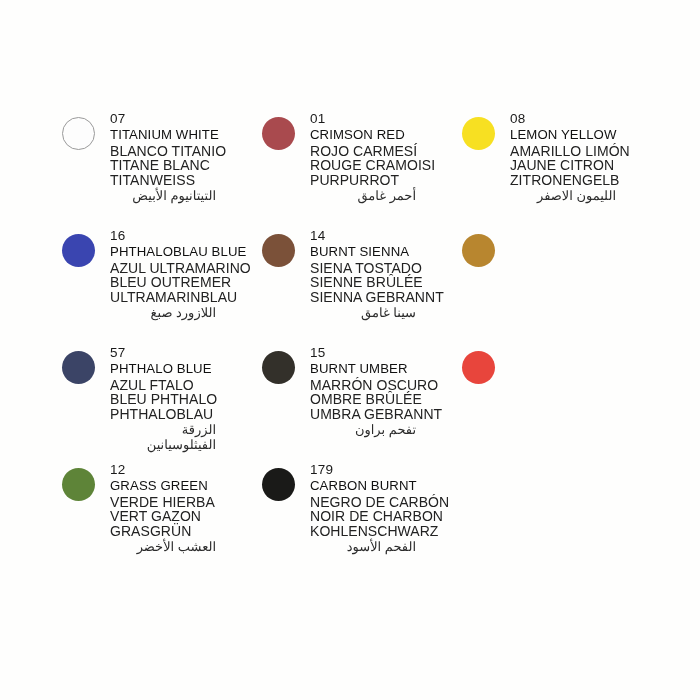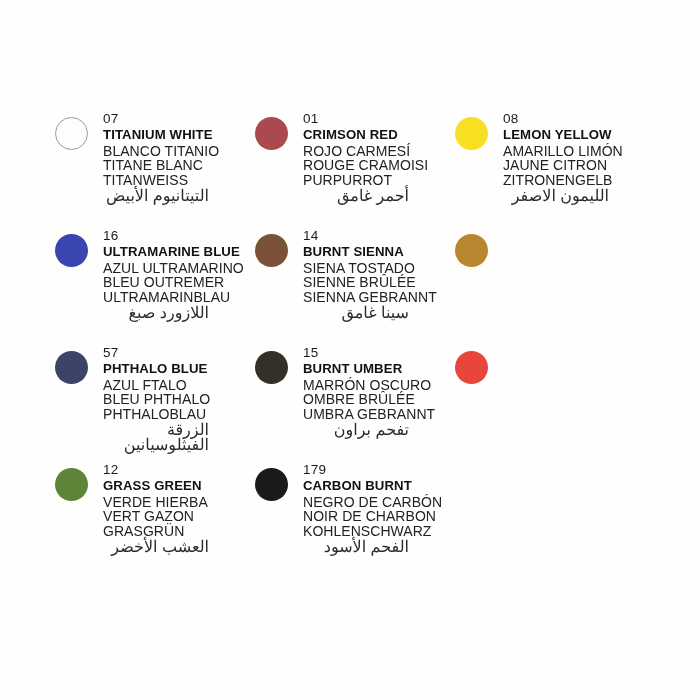--- a/index.html
+++ b/index.html
@@ -15,21 +15,21 @@
   }
   #chart-sheet {
     position: relative;
     width: 700px;
     height: 700px;
     background: #fefefd;
     box-sizing: border-box;
   }
   #swatch-grid {
     position: absolute;
-    left: 55px;
+    left: 62px;
     top: 108px;
     width: 600px;
     display: grid;
     grid-template-columns: 200px 200px 200px;
     grid-auto-rows: 117px;
   }
   .swatch-cell {
     display: flex;
     flex-direction: row;
     align-items: flex-start;
@@ -63,33 +63,33 @@
     font-size: 13.5px;
     line-height: 16px;
     color: #1a1a1a;
     letter-spacing: 0.2px;
     font-weight: 400;
   }
   .swatch-name {
     font-size: 13.2px;
     line-height: 16.5px;
     color: #111111;
-    font-weight: bold;
+    font-weight: normal;
     letter-spacing: 0.1px;
     white-space: nowrap;
   }
   .swatch-alt {
     font-size: 14px;
     line-height: 14.6px;
     color: #222222;
     letter-spacing: 0.05px;
     white-space: nowrap;
   }
   .swatch-ar {
-    font-size: 16px;
+    font-size: 13px;
     line-height: 15px;
     color: #2b2b2b;
     direction: rtl;
     text-align: right;
     unicode-bidi: isolate;
     padding-right: 42px;
     padding-top: 1px;
   }
 </style>
 </head>
@@ -135,21 +135,21 @@
           <div class="swatch-alt">ZITRONENGELB</div>
           <div class="swatch-ar">الليمون الاصفر</div>
         </div>
       </div>
       <div class="swatch-cell">
         <div class="swatch-dot-wrap">
           <span class="swatch-dot" style="background: rgb(58, 69, 176);"></span>
         </div>
         <div class="swatch-text">
           <div class="swatch-code">16</div>
-          <div class="swatch-name">ULTRAMARINE BLUE</div>
+          <div class="swatch-name">PHTHALOBLAU BLUE</div>
           <div class="swatch-alt">AZUL ULTRAMARINO</div>
           <div class="swatch-alt">BLEU OUTREMER</div>
           <div class="swatch-alt">ULTRAMARINBLAU</div>
           <div class="swatch-ar">اللازورد صبغ</div>
         </div>
       </div>
       <div class="swatch-cell">
         <div class="swatch-dot-wrap">
           <span class="swatch-dot" style="background: rgb(123, 81, 57);"></span>
         </div>

